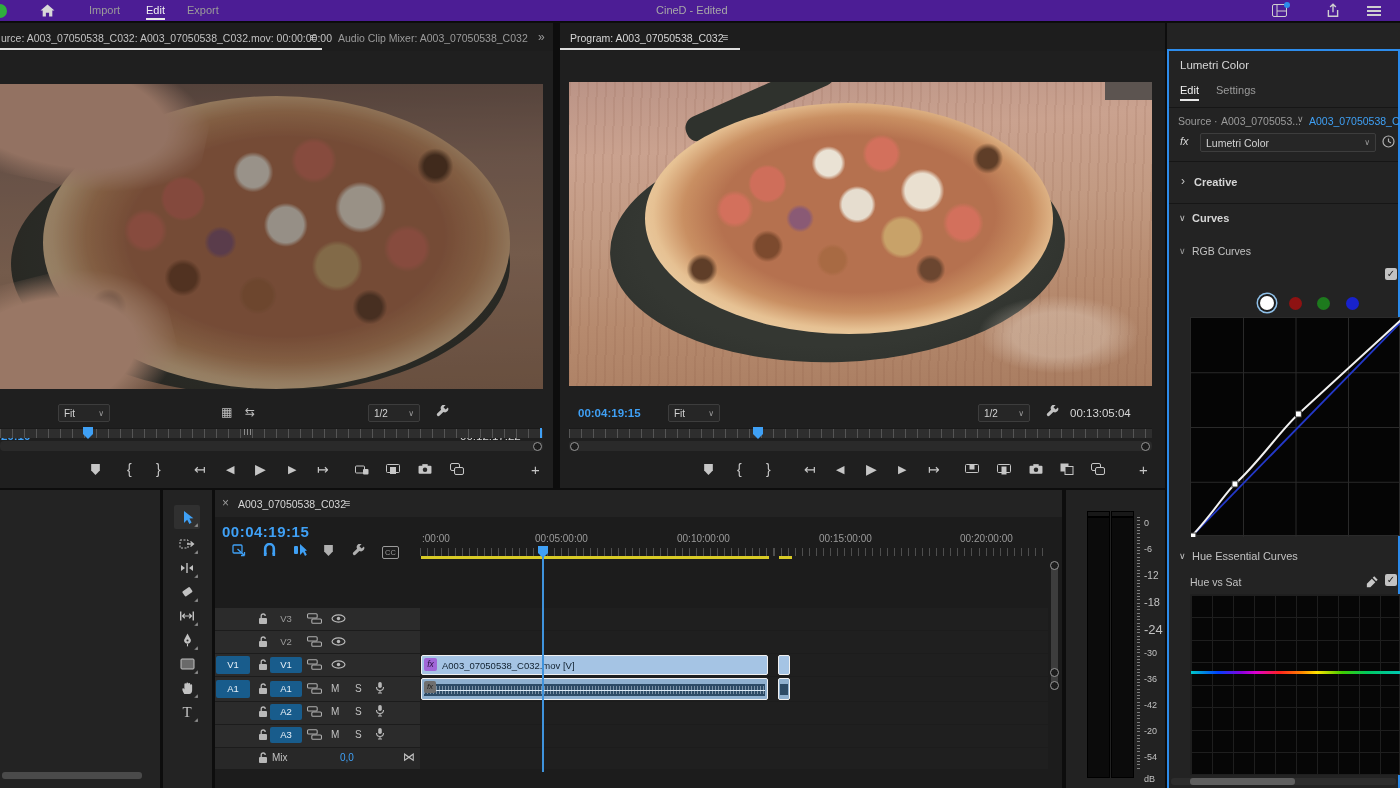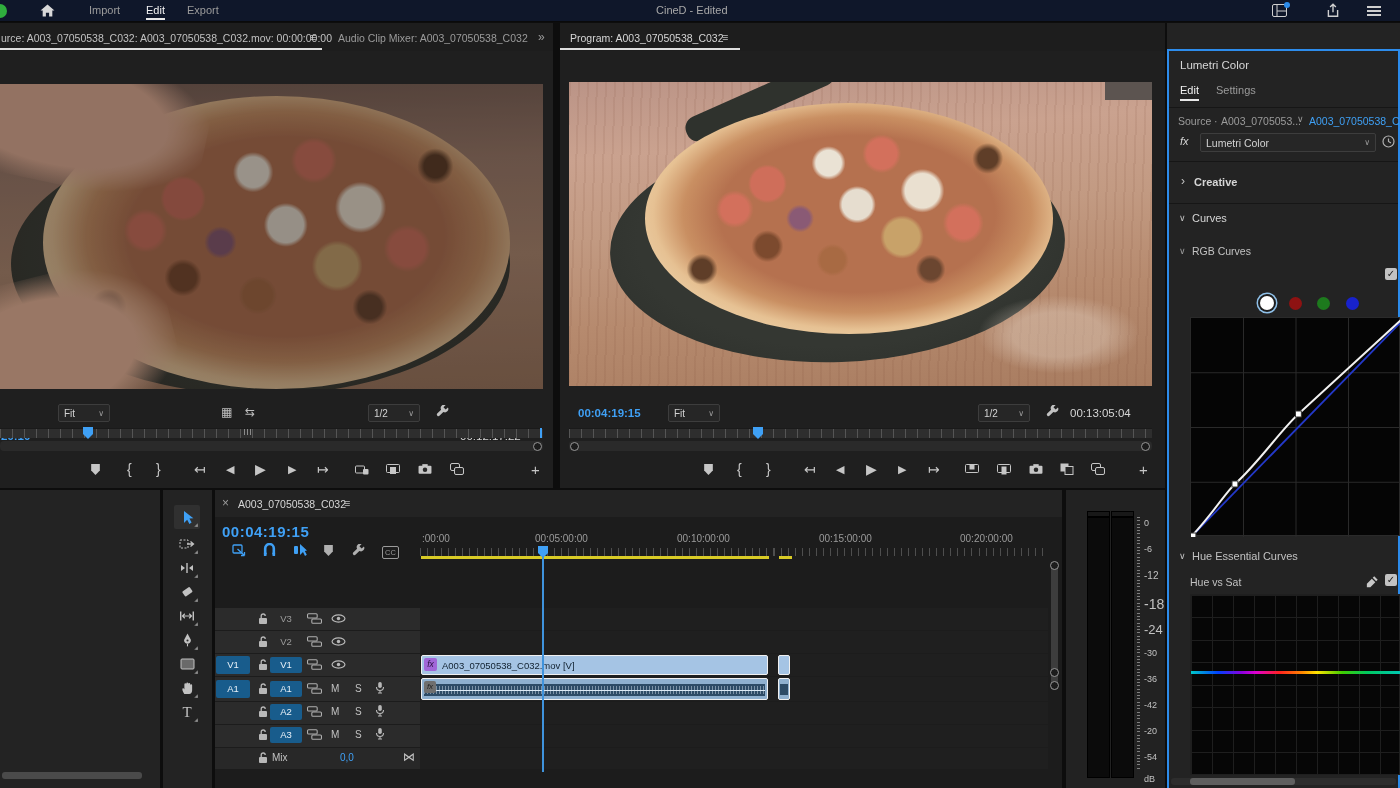--- a/index.html
+++ b/index.html
@@ -50,21 +50,21 @@
     background-image:repeating-linear-gradient(90deg,#1e1e1e 0 1px,transparent 1px 21px),repeating-linear-gradient(180deg,#1e1e1e 0 1px,transparent 1px 22.5px)}
   .rainbow{position:absolute;height:3px;background:linear-gradient(90deg,#00c8c8 0%,#0040ff 13%,#8800dd 24%,#e000d0 31%,#ff2020 42%,#ff8800 53%,#ffe400 60%,#40cc00 72%,#00c860 84%,#00c8b4 100%)}
   .divline{position:absolute;background:#161616;height:1px}
   svg{display:block}
 </style>
 </head>
 <body>
 
 <div id="root">
 
-  <div class="ab" style="left:0;top:0;width:1400px;height:22px;background:#0f172a;border-bottom:1px solid #0a0a0a">
+  <div class="ab" style="left:0;top:0;width:1400px;height:22px;background:#4c1d95;border-bottom:1px solid #0a0a0a">
     <div class="ab" style="left:-7px;top:4px;width:14px;height:14px;border-radius:50%;background:#2fae3d"></div>
     <span class="ab" style="left:40px;top:4px">
       <svg width="15" height="13" viewBox="0 0 14 12">
           <path d="M7 0.5 L13.5 6 H11.5 V11.5 H8.5 V8 H5.5 V11.5 H2.5 V6 H0.5 Z" fill="#d8d8d8"></path>
         </svg>
     </span>
     <span class="ab tx t2" style="left:89px;top:4px;font-size:11px">Import</span>
     <span class="ab tx" style="left:146px;top:4px;font-size:11px;color:#f0f0f0;border-bottom:2px solid #e8e8e8;padding-bottom:2px">Edit</span>
     <span class="ab tx t2" style="left:187px;top:4px;font-size:11px">Export</span>
     <span class="ab tx" style="left:656px;top:4px;font-size:11px;color:#a8a8a8">CineD - Edited</span>
@@ -565,21 +565,21 @@
 
   <div class="panel" style="left:1066px;top:490px;width:99px;height:298px;background:#222">
     <div class="ab" style="left:21px;top:21px;width:23px;height:6px;background:#181818;border:1px solid #000"></div>
     <div class="ab" style="left:45px;top:21px;width:23px;height:6px;background:#181818;border:1px solid #000"></div>
     <div class="ab" style="left:21px;top:27px;width:23px;height:261px;background:#0b0b0b;border:1px solid #000"></div>
     <div class="ab" style="left:45px;top:27px;width:23px;height:261px;background:#0b0b0b;border:1px solid #000"></div>
     <div class="ab" style="left:71px;top:27px;width:3px;height:252px;background:repeating-linear-gradient(180deg,#808080 0 1px,transparent 1px 3.3px)"></div>
     <span class="ab tx t3" style="left:78px;top:28px;font-size:9px">0</span>
     <span class="ab tx t3" style="left:78px;top:54px;font-size:9px">-6</span>
     <span class="ab tx t3" style="left:78px;top:80px;font-size:10px">-12</span>
-    <span class="ab tx t3" style="left:78px;top:106px;font-size:14px">-18</span>
+    <span class="ab tx t3" style="left:78px;top:106px;font-size:11px">-18</span>
     <span class="ab tx t3" style="left:78px;top:132px;font-size:13px">-24</span>
     <span class="ab tx t3" style="left:78px;top:158px;font-size:9px">-30</span>
     <span class="ab tx t3" style="left:78px;top:184px;font-size:9px">-36</span>
     <span class="ab tx t3" style="left:78px;top:210px;font-size:9px">-42</span>
     <span class="ab tx t3" style="left:78px;top:236px;font-size:9px">-20</span>
     <span class="ab tx t3" style="left:78px;top:262px;font-size:9px">-54</span>
     <span class="ab tx t3" style="left:78px;top:284px;font-size:9px">dB</span>
   </div>
 
   <div class="panel" style="left:1167px;top:23px;width:233px;height:765px">
@@ -609,21 +609,21 @@
           <path d="M6.5 3.5 V6.5 L9 8" fill="none" stroke="#b0b0b0" stroke-width="1.2"></path>
         </svg>
       </span>
     <div class="divline" style="left:2px;top:138px;width:229px"></div>
 
     <span class="ab tx t3" style="left:14px;top:151px;font-size:12px">›</span>
     <span class="ab tx t1" style="left:27px;top:153px;font-size:11px;font-weight:bold">Creative</span>
     <div class="divline" style="left:2px;top:180px;width:229px"></div>
 
     <span class="ab tx t3" style="left:12px;top:190px;font-size:9px">∨</span>
-    <span class="ab tx t1" style="left:25px;top:189px;font-size:11px;font-weight:normal">Curves</span>
+    <span class="ab tx t1" style="left:25px;top:189px;font-size:11px;font-weight:bold">Curves</span>
 
     <span class="ab tx t2" style="left:12px;top:223px;font-size:9px">∨</span>
     <span class="ab tx t3" style="left:25px;top:222px;font-size:10.5px">RGB Curves</span>
     <span class="cb" style="left:218px;top:245px">✓</span>
 
     <span class="ab" style="left:93px;top:273px;width:14px;height:14px;border-radius:50%;background:#fff;box-shadow:0 0 0 2px #1d1d1d,0 0 0 3.5px #8fc0e8"></span>
     <span class="ab" style="left:122px;top:274px;width:13px;height:13px;border-radius:50%;background:#8e1212"></span>
     <span class="ab" style="left:150px;top:274px;width:13px;height:13px;border-radius:50%;background:#1d7a1d"></span>
     <span class="ab" style="left:179px;top:274px;width:13px;height:13px;border-radius:50%;background:#1822cc"></span>
 

